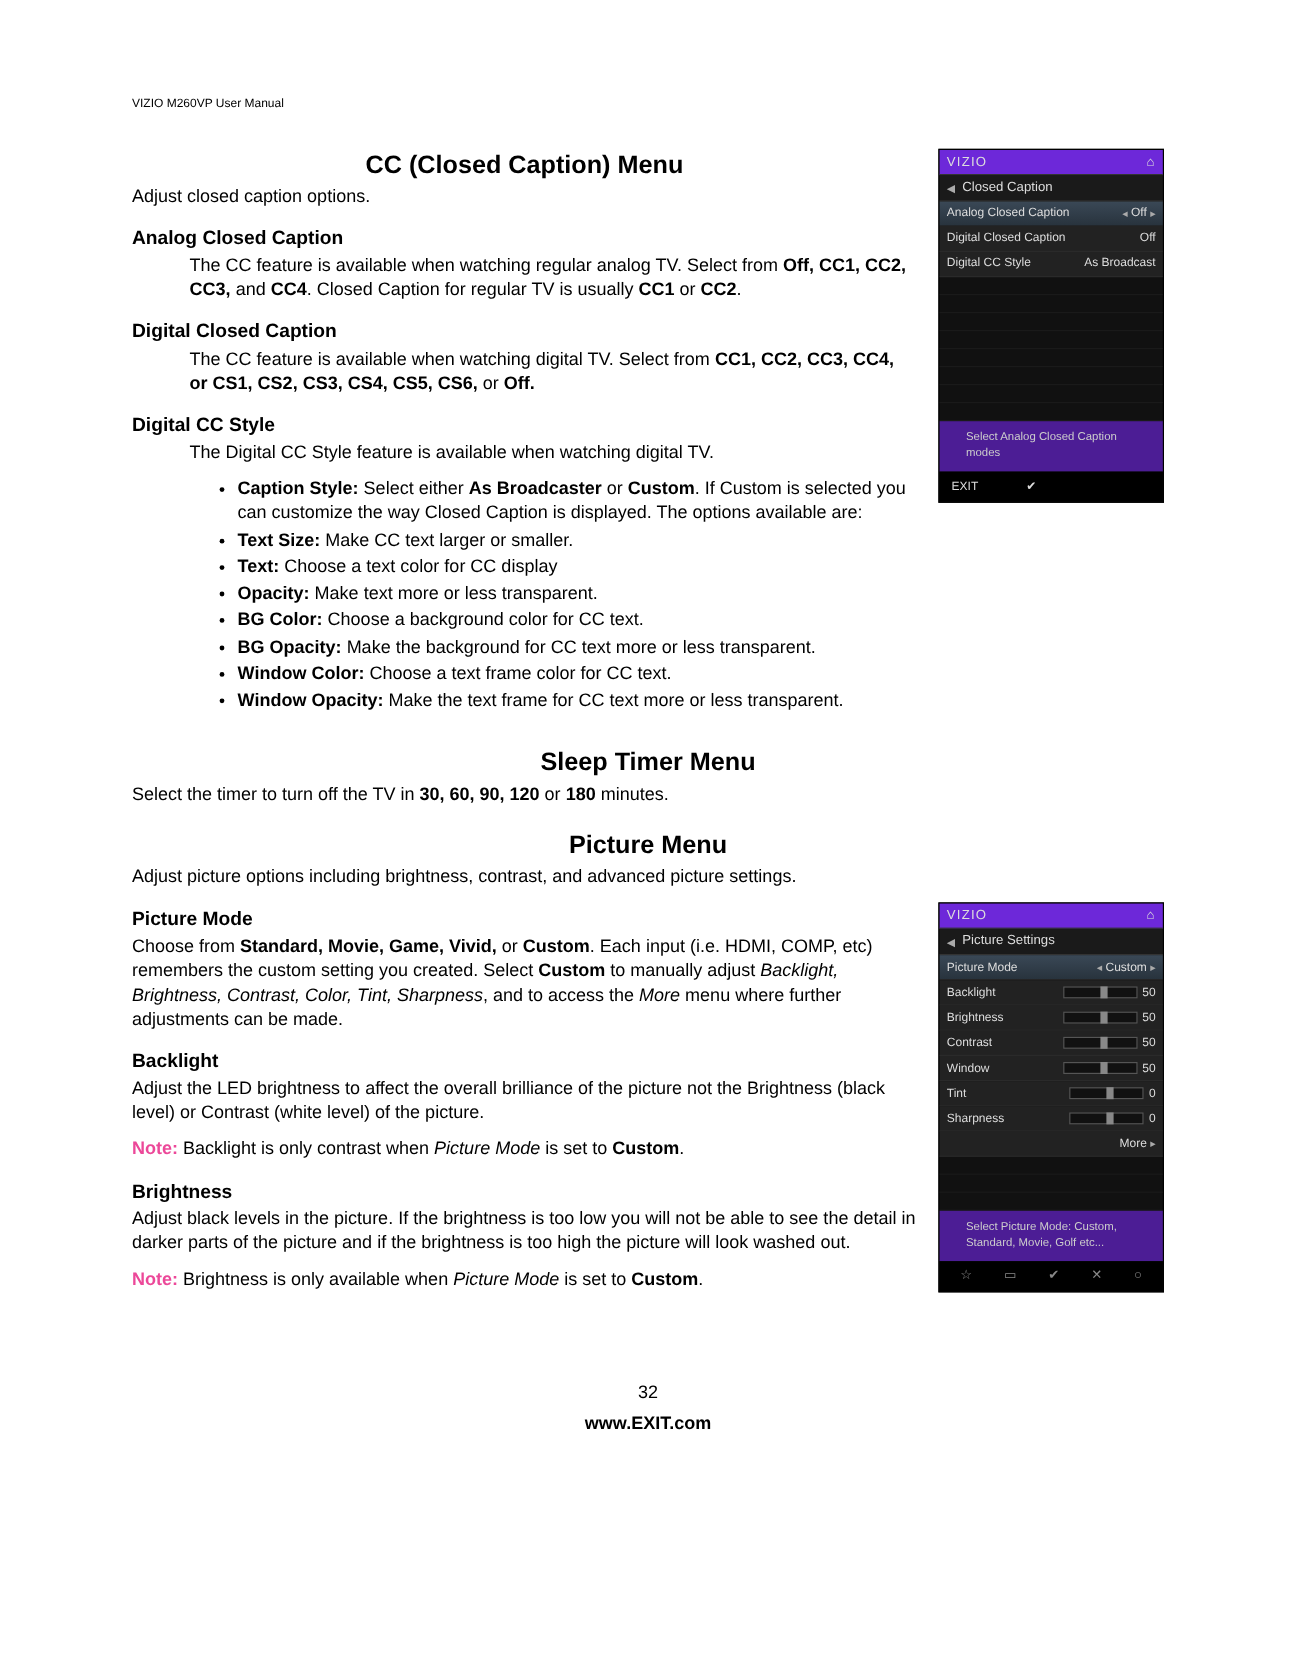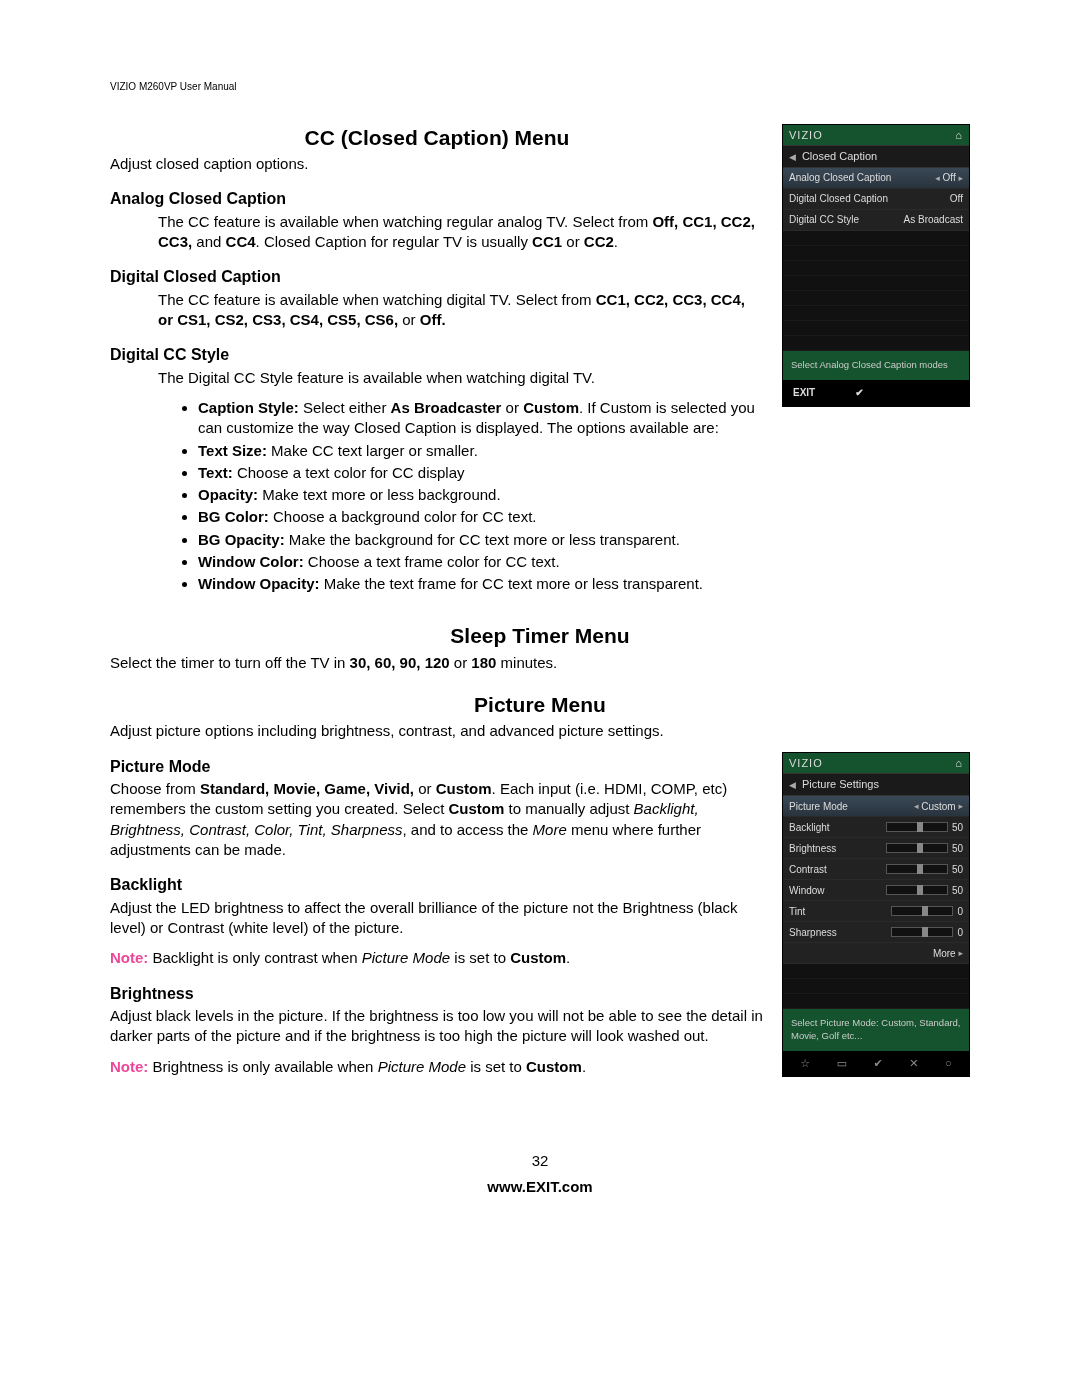--- a/index.html
+++ b/index.html
@@ -27,37 +27,37 @@
     float: right;
     width: 186px;
     background: #111;
     color: #ddd;
     font-size: 10px;
     border: 1px solid #000;
     margin: 0 0 14px 18px;
   }
   .osd .brand-row {
     display: flex; justify-content: space-between; align-items: center;
-    padding: 3px 6px; background: #14532d; border-bottom: 1px solid #333;
+    padding: 3px 6px; background: #6d28d9; border-bottom: 1px solid #333;
     font-size: 11px; letter-spacing: 1px;
   }
   .osd .title-row {
     display: flex; align-items: center; gap: 6px;
     padding: 3px 6px; background: #1a1a1a; border-bottom: 1px solid #333;
     font-size: 11px;
   }
   .osd .row {
     display: flex; justify-content: space-between; align-items: center;
     padding: 3px 6px; border-bottom: 1px solid #2a2a2a; background: #222;
     min-height: 14px;
   }
   .osd .row.hl { background: linear-gradient(#3a4856,#28333d); }
   .osd .filler { height: 14px; border-bottom: 1px solid #1a1a1a; }
-  .osd .help { padding: 8px 8px; font-size: 9.5px; color: #ccc; background: #14532d; }
-  .osd .exit-row { display:flex; gap:40px; padding: 6px 10px; background:#000; font-size:10px;font-weight:bold; }
+  .osd .help { padding: 8px 22px; font-size: 9.5px; color: #ccc; background: #4c1d95; }
+  .osd .exit-row { display:flex; gap:40px; padding: 6px 10px; background:#000; font-size:10px; }
   .osd .slider {
     display:inline-block; width:60px; height:8px; background:#111; border:1px solid #555;
     position:relative; margin:0 4px;
   }
   .osd .slider .knob { position:absolute; top:-1px; width:6px; height:10px; background:#888; }
   .osd .val-cell { display:flex; align-items:center; }
   .osd .arrow { font-size:9px; color:#aaa; }
   .osd .iconbar { display:flex; justify-content:space-around; padding:5px 4px; background:#000; }
   .osd .iconbar span { color:#888; font-size:11px; }
   .clear { clear: both; }
@@ -115,21 +115,21 @@
 <p class="indent">
   <span>The CC feature is available when watching digital TV. Select from </span><b>CC1, CC2, CC3, CC4, or CS1, CS2, CS3, CS4, CS5, CS6,</b><span> or </span><b>Off.</b>
 </p>
 
 <h2>Digital CC Style</h2>
 <p class="indent">The Digital CC Style feature is available when watching digital TV.</p>
 <ul class="bullets">
   <li><b>Caption Style:</b><span> Select either </span><b>As Broadcaster</b><span> or </span><b>Custom</b><span>. If Custom is selected you can customize the way Closed Caption is displayed. The options available are:</span></li>
   <li><b>Text Size:</b><span> Make CC text larger or smaller.</span></li>
   <li><b>Text:</b><span> Choose a text color for CC display</span></li>
-  <li><b>Opacity:</b><span> Make text more or less background.</span></li>
+  <li><b>Opacity:</b><span> Make text more or less transparent.</span></li>
   <li><b>BG Color:</b><span> Choose a background color for CC text.</span></li>
   <li><b>BG Opacity:</b><span> Make the background for CC text more or less transparent.</span></li>
   <li><b>Window Color:</b><span> Choose a text frame color for CC text.</span></li>
   <li><b>Window Opacity:</b><span> Make the text frame for CC text more or less transparent.</span></li>
 </ul>
 
 <div class="clear"></div>
 
 <h1>Sleep Timer Menu</h1>
 <p>

